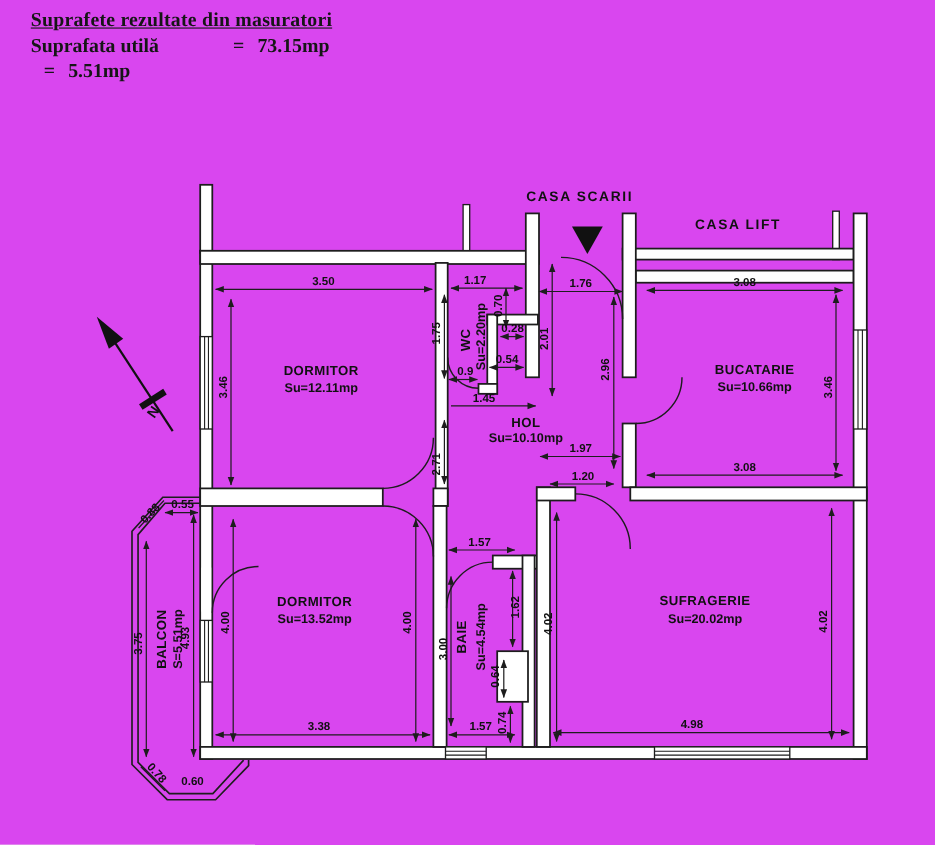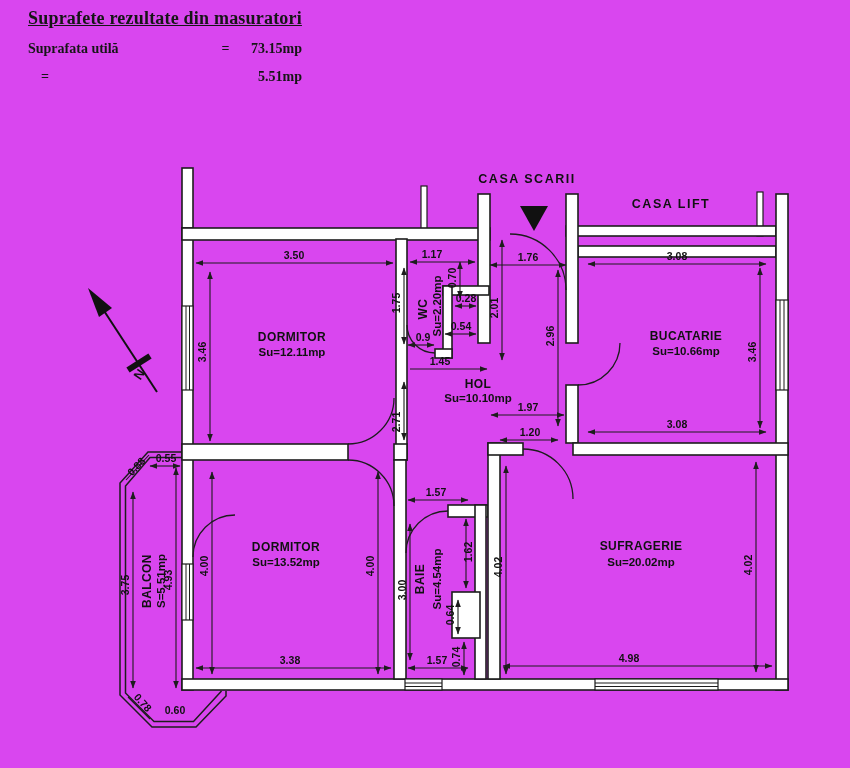--- a/index.html
+++ b/index.html
@@ -1,21 +1,21 @@
 <!DOCTYPE html>
 <html><head>
 <meta charset="utf-8">
 <style>
   html,body{margin:0;padding:0;background:#e8e8e8;}
   #page{position:relative;width:850px;height:768px;background:#d946ef;overflow:hidden;
         font-family:"Liberation Sans",sans-serif;color:#161616;padding-left:31px;}
   
   #hdr{position:absolute;left:28px;top:8px;font-family:"Liberation Serif",serif;}
   #hdr .title{font-size:18px;font-weight:bold;text-decoration:underline;letter-spacing:.2px;}
-  #hdr .row{display:flex;font-size:14px;font-weight:bold;margin-top:12px;justify-content:space-between;}
+  #hdr .row{display:flex;font-size:18px;font-weight:bold;margin-top:2px;}
   #hdr .row .lbl{width:172px;}
   #hdr .row .eq{width:34px;text-align:center;}
   
   svg{position:absolute;left:0;top:0;}
   .wall{fill:#ffffff;stroke:#1d1d1d;stroke-width:1.6;}
   .thin{fill:#ffffff;stroke:#1d1d1d;stroke-width:1.2;}
   .win{fill:#ffffff;stroke:#1d1d1d;stroke-width:1.2;}
   .wline{stroke:#1d1d1d;stroke-width:1;}
   .door{fill:none;stroke:#1d1d1d;stroke-width:1.3;}
   .balc{fill:none;stroke:#1d1d1d;stroke-width:1.5;}

